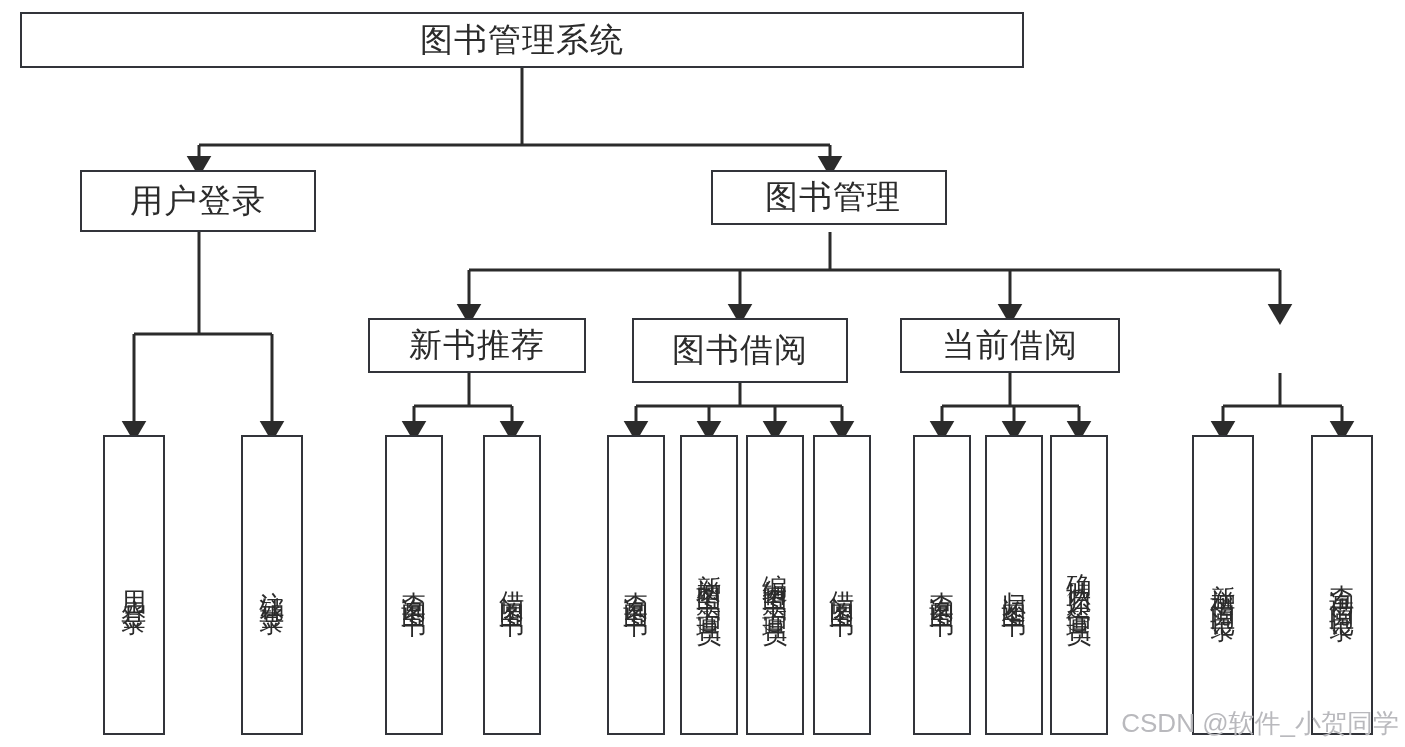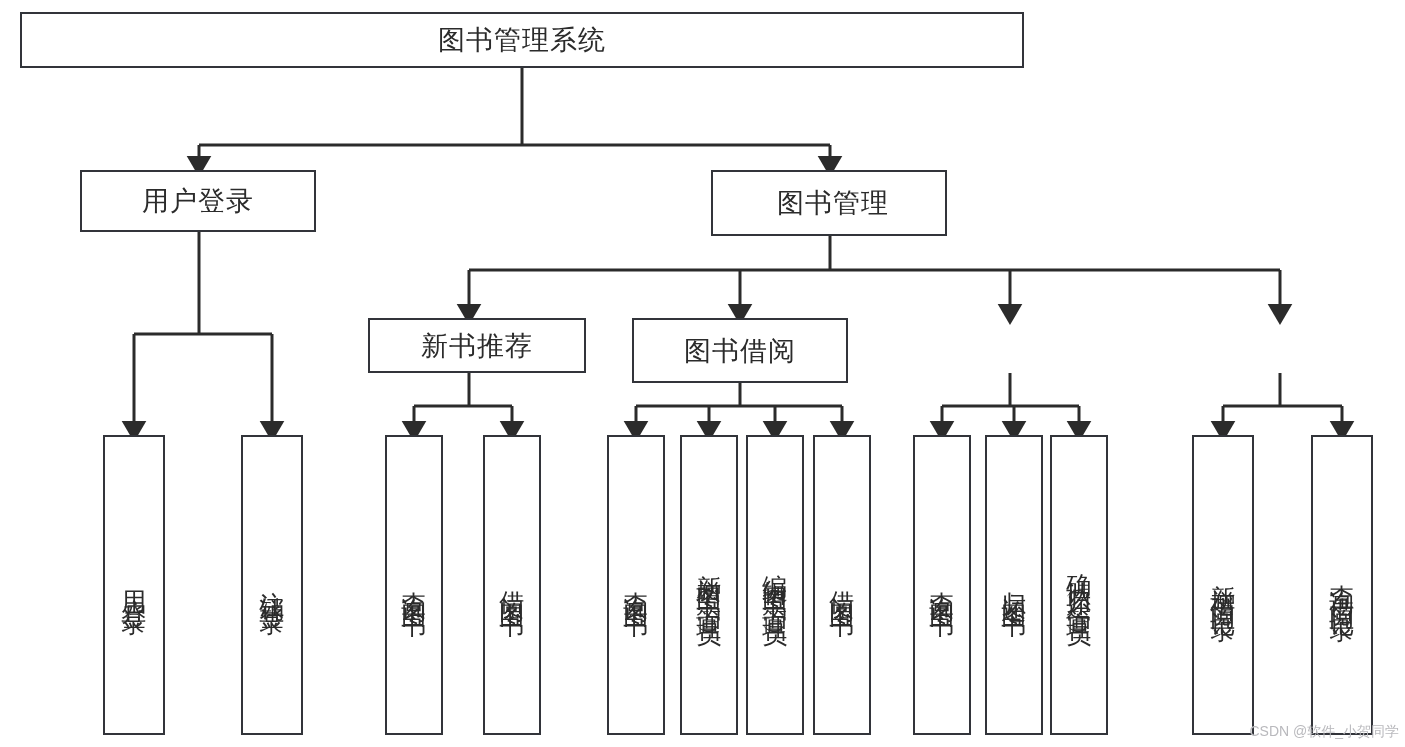--- a/index.html
+++ b/index.html
@@ -9,36 +9,36 @@
     position:relative;overflow:hidden;
   }
   #canvas{position:absolute;left:0;top:0;width:1405px;height:747px;}
   .node{
     position:absolute;box-sizing:border-box;
     background:#ffffff;border:2.5px solid #32343a;
     display:flex;align-items:center;justify-content:center;
     color:#2b2b2b;
   }
   .node.h{
-    font-size:27px;letter-spacing:1px;
+    font-size:33px;letter-spacing:1px;
   }
   .node.v{
     writing-mode:vertical-rl;text-orientation:upright;
     font-size:25px;letter-spacing:7px;
     padding:6px 0;line-height:1.05;
     align-items:center;justify-content:center;
   }
   .node.v .vtext{
     writing-mode:vertical-rl;text-orientation:upright;
     white-space:nowrap;
   }
   svg.links{position:absolute;left:0;top:0;width:1405px;height:747px;pointer-events:none;}
   .watermark{
     position:absolute;right:6px;bottom:6px;
-    font-size:14px;color:#b9b9bd;white-space:nowrap;
+    font-size:26px;color:#b9b9bd;white-space:nowrap;
     font-family:"Liberation Sans","DejaVu Sans",sans-serif;
   }
 </style>
 </head>
 <body>
 
 <div id="canvas">
 
   <svg class="links" viewBox="0 0 1405 747" xmlns="http://www.w3.org/2000/svg">
     <defs>
@@ -90,29 +90,32 @@
     </g>
   </svg>
 
   <div class="node h" style="left:20px;top:12px;width:1004px;height:56px;">
     <span>图书管理系统</span>
   </div>
 
   <div class="node h" style="left:80px;top:170px;width:236px;height:62px;">
     <span>用户登录</span>
   </div>
-  <div class="node h" style="left:711px;top:170px;width:236px;height:66px;padding-left:8px;">
+  <div class="node h" style="left:711px;top:170px;width:236px;height:55px;padding-left:8px;">
     <span>图书管理</span>
   </div>
 
   <div class="node h" style="left:368px;top:318px;width:218px;height:55px;">
     <span>新书推荐</span>
   </div>
   <div class="node h" style="left:632px;top:318px;width:216px;height:65px;">
     <span>图书借阅</span>
+  </div>
+  <div class="node h" style="left:900px;top:318px;width:220px;height:55px;">
+    <span>当前借阅</span>
   </div>
 
   <div class="node v" style="left:103px;top:435px;width:62px;height:300px;">
     <span class="vtext">用户登录</span>
   </div>
   <div class="node v" style="left:241px;top:435px;width:62px;height:300px;">
     <span class="vtext">注销登录</span>
   </div>
 
   <div class="node v" style="left:385px;top:435px;width:58px;height:300px;">

